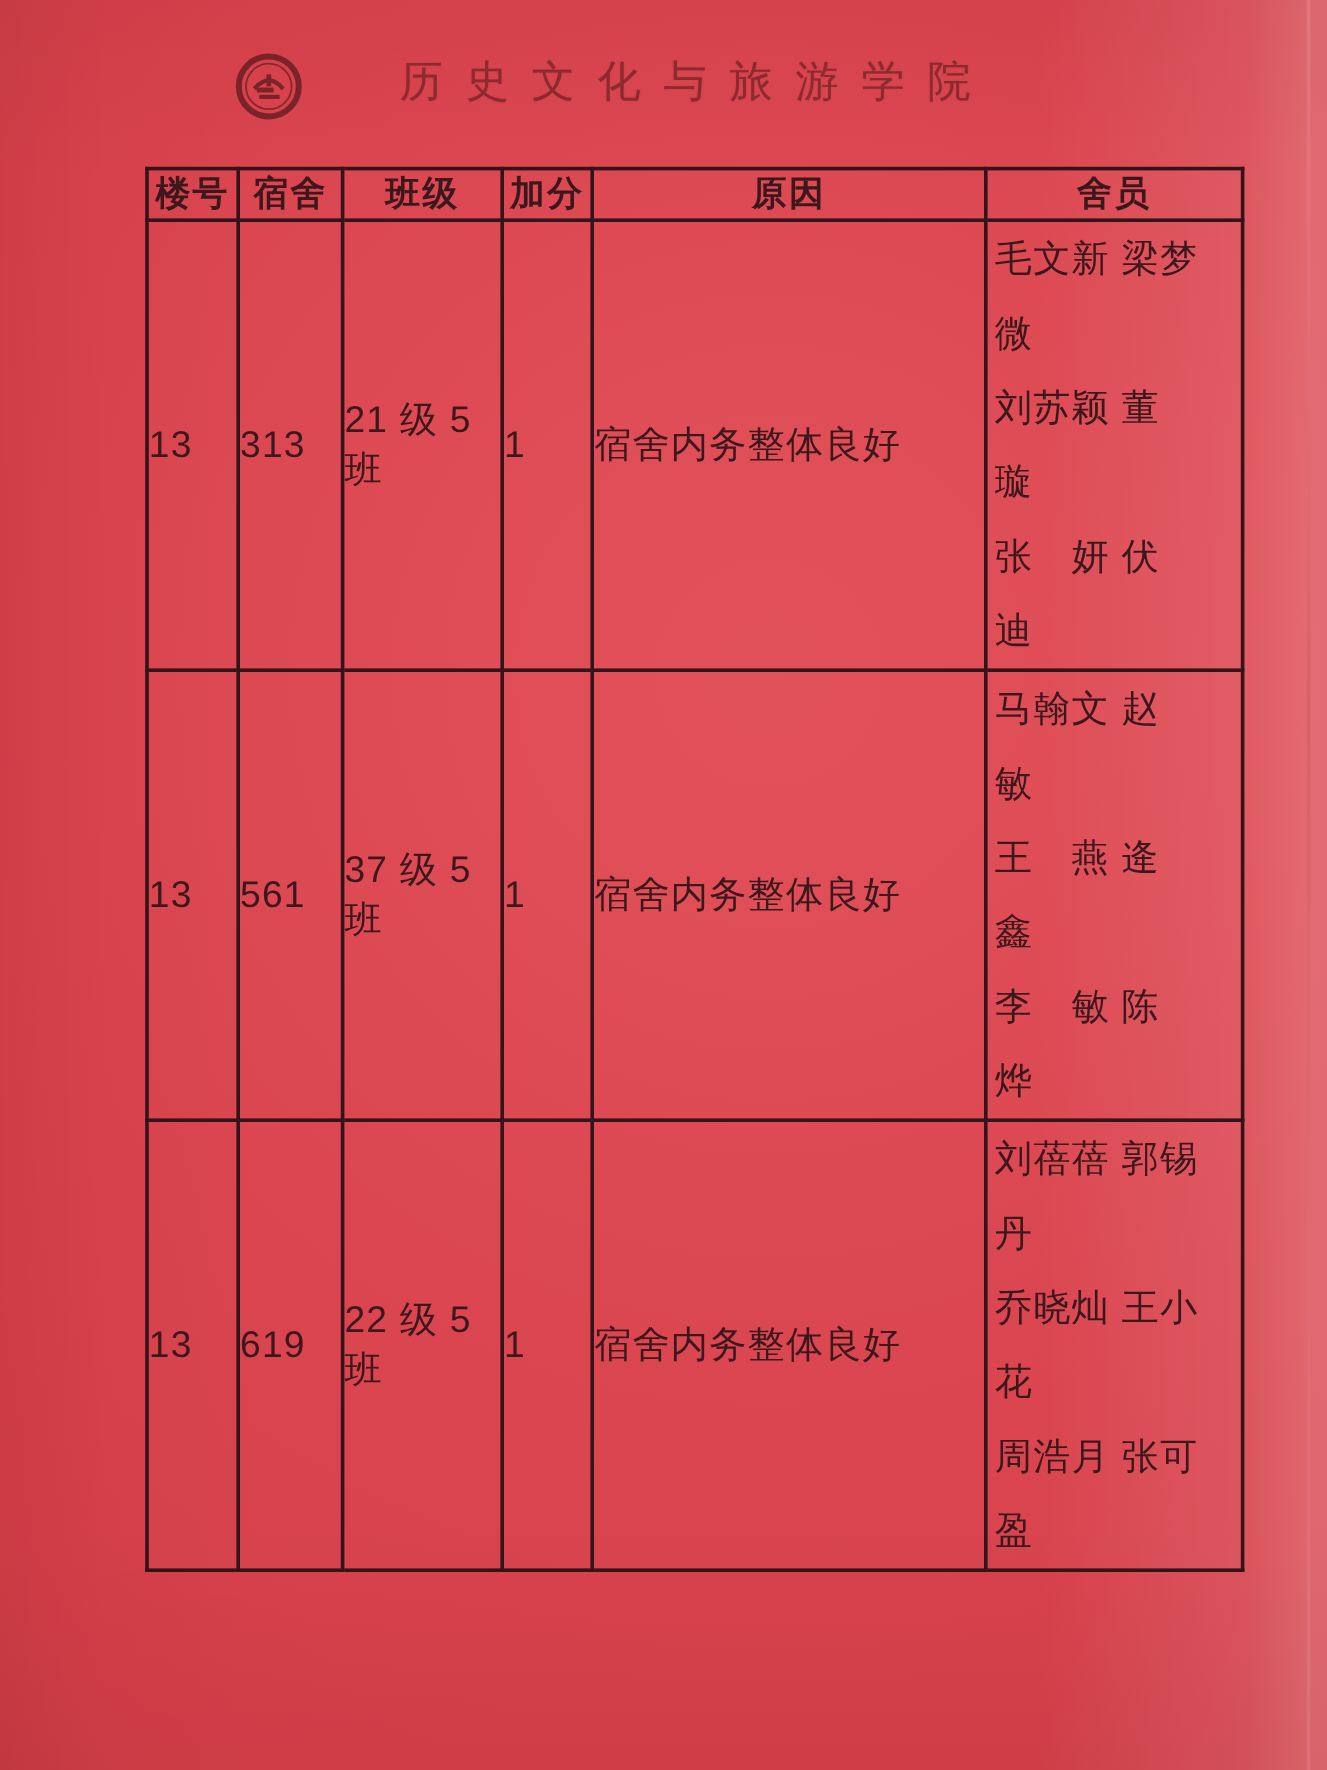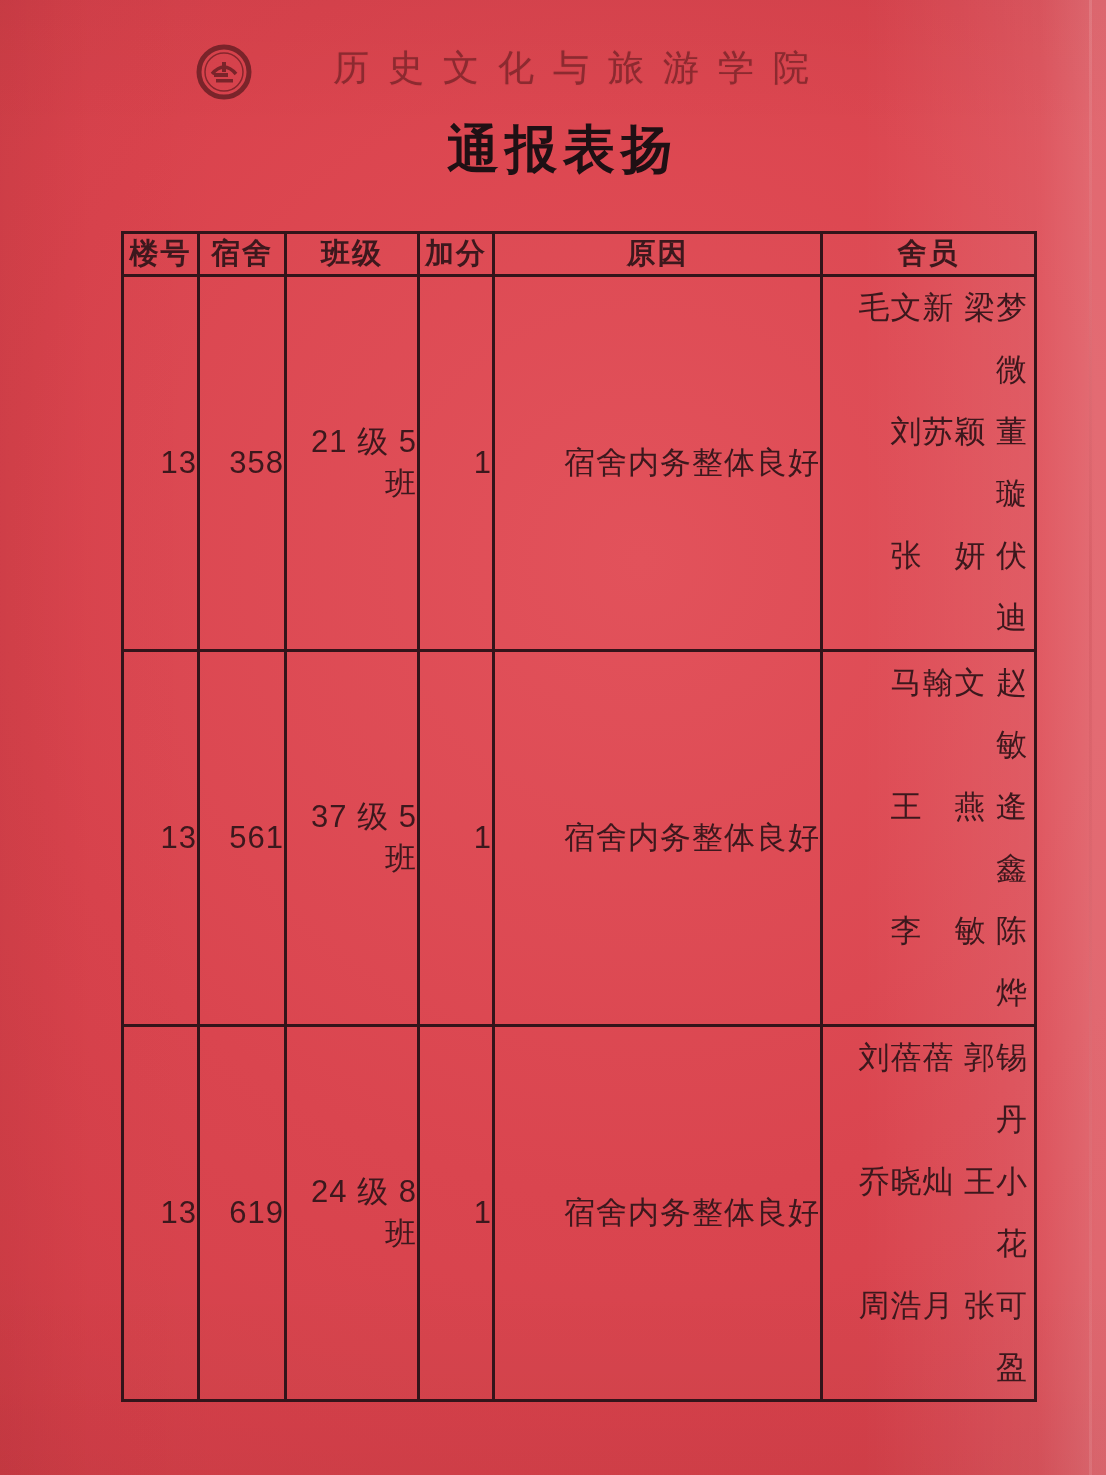--- a/index.html
+++ b/index.html
@@ -65,21 +65,21 @@
   }
   table.notice-table th{
     height:40px;
     font-size:29px;
     font-weight:700;
     color:var(--ink-soft);
     letter-spacing:2px;
   }
   table.notice-table td{
     height:186px;
-    text-align:right;
+    text-align:left;
     vertical-align:middle;
     font-size:31px;
     color:var(--ink-soft);
     letter-spacing:1px;
   }
   td.members-cell{
     white-space:pre-line;
     line-height:62px;
     font-size:31px;
     padding:0 6px;
@@ -95,21 +95,20 @@
     <svg viewBox="0 0 56 56" width="56" height="56">
       <circle cx="28" cy="28" r="25" fill="none" stroke="#6e2026" stroke-width="5"></circle>
       <circle cx="28" cy="28" r="19" fill="none" stroke="#7c2329" stroke-width="1.5"></circle>
       <path d="M16 30 q12 -14 24 0" fill="none" stroke="#6e2026" stroke-width="3.5"></path>
       <rect x="18" y="29" width="14" height="4" fill="#6e2026"></rect>
       <rect x="20" y="35" width="17" height="3.5" fill="#6e2026"></rect>
       <rect x="26" y="18" width="4" height="10" fill="#6e2026"></rect>
     </svg>
   </span>
   <div class="institution">历史文化与旅游学院</div>
-  <div class="title">通报表扬</div>
 </div>
 
 <table class="notice-table">
   <colgroup>
     <col style="width:76px">
     <col style="width:87px">
     <col style="width:133px">
     <col style="width:75px">
     <col style="width:328px">
     <col style="width:214px">
@@ -120,42 +119,42 @@
       <th>宿舍</th>
       <th>班级</th>
       <th>加分</th>
       <th>原因</th>
       <th>舍员</th>
     </tr>
   </thead>
   <tbody>
     <tr>
       <td>13</td>
-      <td>358</td>
+      <td>313</td>
       <td>21 级 5 班</td>
       <td>1</td>
       <td>宿舍内务整体良好</td>
       <td class="members-cell">毛文新 梁梦微
 刘苏颖 董　璇
 张　妍 伏　迪</td>
     </tr>
     <tr>
       <td>13</td>
       <td>561</td>
       <td>37 级 5 班</td>
       <td>1</td>
       <td>宿舍内务整体良好</td>
       <td class="members-cell">马翰文 赵　敏
 王　燕 逄　鑫
 李　敏 陈　烨</td>
     </tr>
     <tr>
       <td>13</td>
       <td>619</td>
-      <td>24 级 8 班</td>
+      <td>22 级 5 班</td>
       <td>1</td>
       <td>宿舍内务整体良好</td>
       <td class="members-cell">刘蓓蓓 郭锡丹
 乔晓灿 王小花
 周浩月 张可盈</td>
     </tr>
   </tbody>
 </table>
 
 </body></html>

